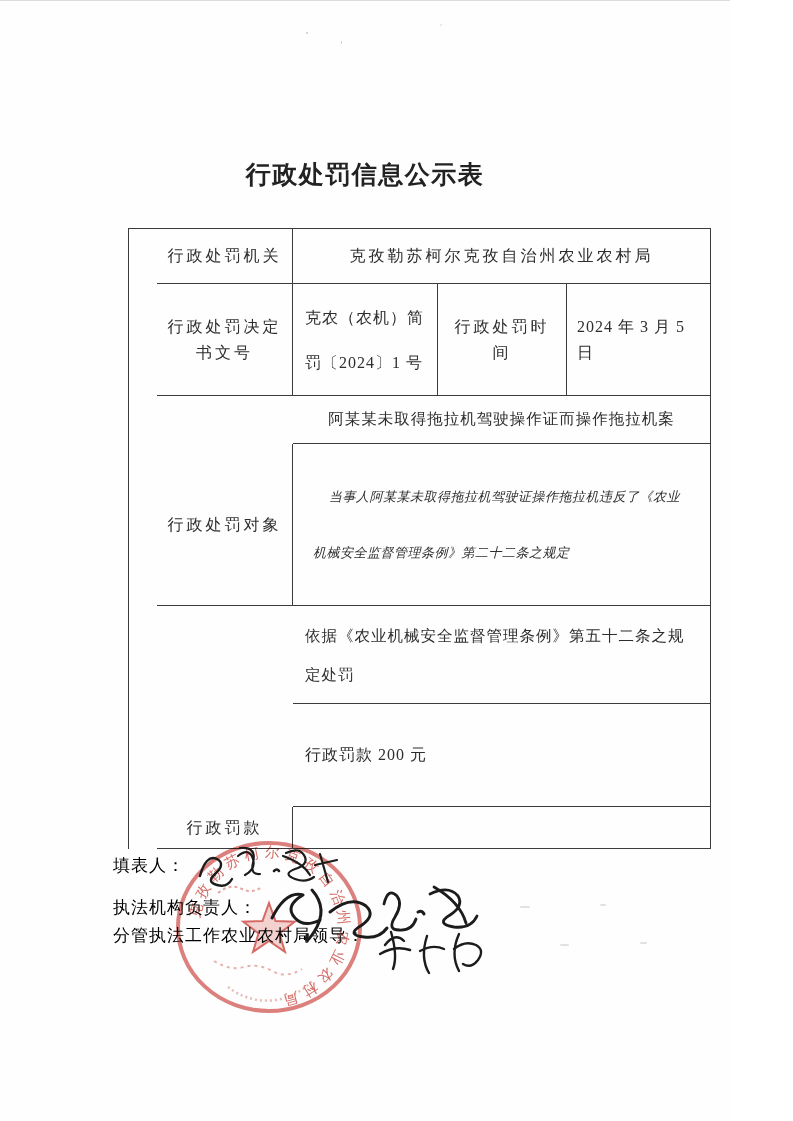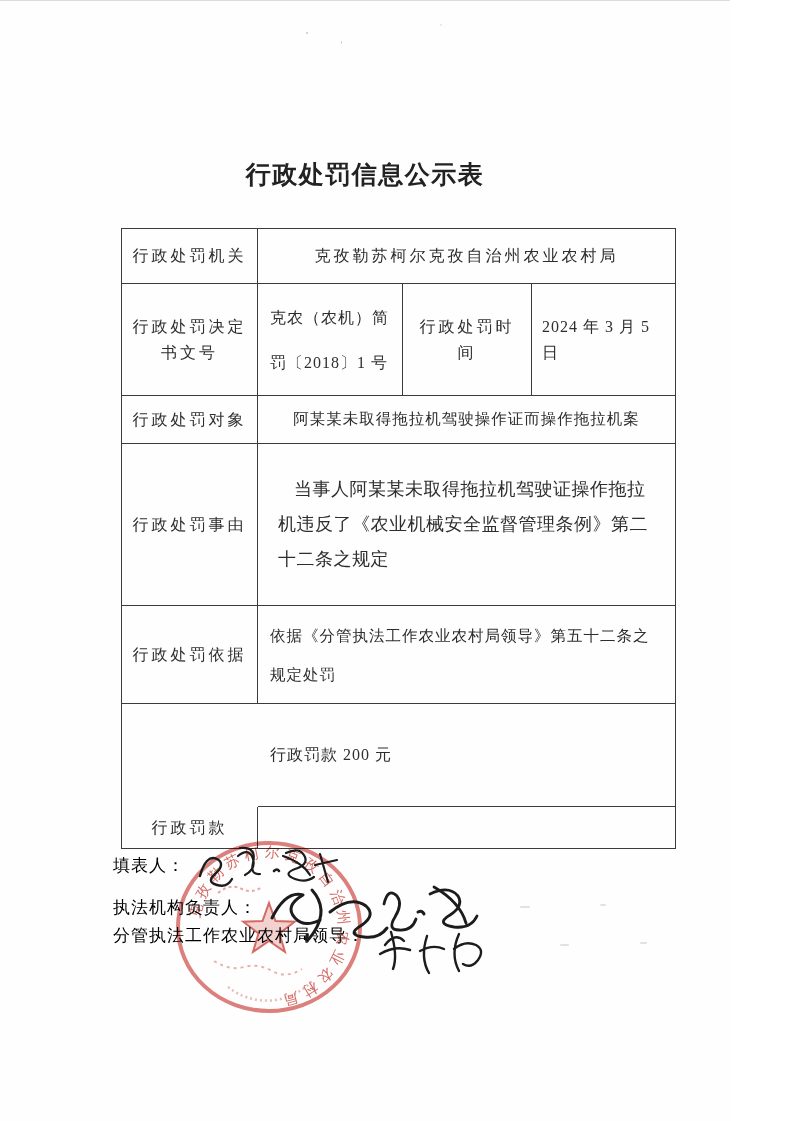--- a/index.html
+++ b/index.html
@@ -15,41 +15,42 @@
   .speck{position:absolute;background:#c9c9c9;border-radius:50%;}
 
   .title{
     position:absolute;top:158px;left:0;width:100%;
     text-align:center;
     font-family:"Liberation Sans","DejaVu Sans",sans-serif;
     font-weight:700;font-size:25px;letter-spacing:1.5px;color:#222;
   }
 
   .tbl{
-    position:absolute;left:121px;top:228px;
+    position:absolute;left:128px;top:228px;
     display:grid;
     grid-template-columns:136px 145px 129px 144px;
     grid-template-rows:55px 112px 48px 162px 98px 103px 42px;
     border-top:1px solid #3b3b3b;
     border-left:1px solid #3b3b3b;
     font-size:16px;
+    padding-left:28px;
   }
   .cell{
     border-right:1px solid #3b3b3b;
     border-bottom:1px solid #3b3b3b;
     display:flex;align-items:center;
     box-sizing:border-box;
     line-height:1.6;
   }
   .lbl{justify-content:center;text-align:center;letter-spacing:3px;padding:0 8px;}
   .val-center{justify-content:center;text-align:center;letter-spacing:3px;padding:0 6px;}
   .val-center-tight{justify-content:center;text-align:center;letter-spacing:1px;padding:0 6px;font-size:15.5px;}
   .val-doc{padding:0 12px;line-height:45px;letter-spacing:1px;}
   .val-date{padding:0 10px;letter-spacing:1px;}
-  .val-reason{padding:0 20px;text-indent:16px;line-height:35px;letter-spacing:0.5px;font-size:18px;}
+  .val-reason{padding:0 20px;text-indent:16px;line-height:56px;letter-spacing:0.5px;font-size:13px;font-style:italic;}
   .val-basis{padding:0 12px;line-height:39px;letter-spacing:1px;font-size:15.5px;}
   .val-content{padding:0 12px;letter-spacing:1px;}
 
   .r1c1{grid-area:1/1/2/2;} .r1c2{grid-area:1/2/2/5;}
   .r2c1{grid-area:2/1/3/2;} .r2c2{grid-area:2/2/3/3;} .r2c3{grid-area:2/3/3/4;} .r2c4{grid-area:2/4/3/5;}
   .r3c1{grid-area:3/1/4/2;} .r3c2{grid-area:3/2/4/5;}
   .r4c1{grid-area:4/1/5/2;} .r4c2{grid-area:4/2/5/5;}
   .r5c1{grid-area:5/1/6/2;} .r5c2{grid-area:5/2/6/5;}
   .r6c1{grid-area:6/1/7/2;} .r6c2{grid-area:6/2/7/5;}
   .r7c1{grid-area:7/1/8/2;} .r7c2{grid-area:7/2/8/5;}
@@ -75,32 +76,30 @@
   <div class="speck" style="left:341px;top:41px;width:1px;height:3px;"></div>
   <div class="speck" style="left:440px;top:24px;width:2px;height:2px;opacity:.5;"></div>
 
   <div class="title">行政处罚信息公示表</div>
 
   <div class="tbl">
     <div class="cell lbl r1c1">行政处罚机关</div>
     <div class="cell val-center r1c2">克孜勒苏柯尔克孜自治州农业农村局</div>
 
     <div class="cell lbl r2c1">行政处罚决定书文号</div>
-    <div class="cell val-doc r2c2">克农（农机）简罚〔2018〕1 号</div>
+    <div class="cell val-doc r2c2">克农（农机）简罚〔2024〕1 号</div>
     <div class="cell lbl r2c3">行政处罚时间</div>
     <div class="cell val-date r2c4">2024 年 3 月 5 日</div>
 
-    <div class="cell lbl r3c1">行政处罚对象</div>
     <div class="cell val-center-tight r3c2">阿某某未取得拖拉机驾驶操作证而操作拖拉机案</div>
 
-    <div class="cell lbl r4c1">行政处罚事由</div>
+    <div class="cell lbl r4c1">行政处罚对象</div>
     <div class="cell val-reason r4c2">当事人阿某某未取得拖拉机驾驶证操作拖拉机违反了《农业机械安全监督管理条例》第二十二条之规定</div>
 
-    <div class="cell lbl r5c1">行政处罚依据</div>
-    <div class="cell val-basis r5c2">依据《分管执法工作农业农村局领导》第五十二条之规定处罚</div>
+    <div class="cell val-basis r5c2">依据《农业机械安全监督管理条例》第五十二条之规定处罚</div>
 
     <div class="cell val-content r6c2">行政罚款 200 元</div>
 
     <div class="cell lbl r7c1">行政罚款</div>
     <div class="cell val-content r7c2"></div>
   </div>
 
   <svg class="seal" width="226" height="200" viewBox="0 0 226 200">
     <defs>
       <path id="ringPath" d="M 41,104 A 70,70 0 1 1 181,104 A 70,70 0 1 1 41,104"></path>

